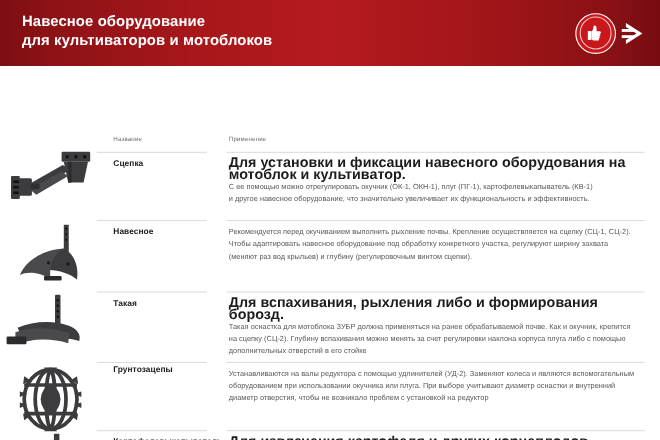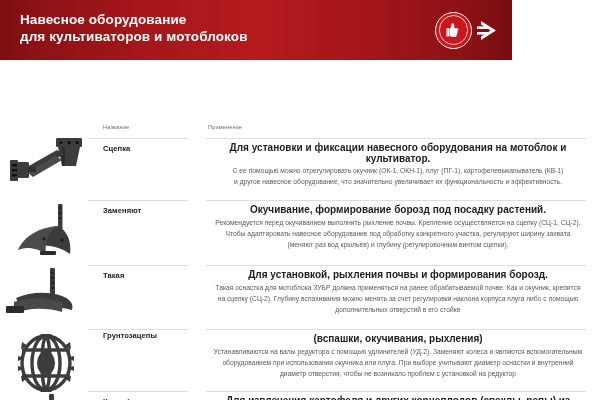--- a/index.html
+++ b/index.html
@@ -13,21 +13,21 @@
     overflow: hidden;
     background: #ffffff;
     font-family: "Liberation Sans", "DejaVu Sans", sans-serif;
     color: #231f20;
     -webkit-font-smoothing: antialiased;
   }
 
   
   .banner {
     position: relative;
-    width: 512px;
+    width: 600px;
     height: 60px;
     background: linear-gradient(90deg,
                 #7d0e12 0%,
                 #8d1216 8%,
                 #a8171b 30%,
                 #b41a1e 50%,
                 #a3161a 72%,
                 #8a1115 92%,
                 #760c10 100%);
     box-sizing: border-box;
@@ -84,21 +84,20 @@
     line-height: 1;
     font-family: "DejaVu Sans", "Liberation Sans", sans-serif;
   }
 
   
   .sheet {
     position: relative;
     width: 600px;
     height: 340px;
     background: #ffffff;
-    text-align: center;
   }
 
   .col-head {
     position: absolute;
     top: 64px;
     font-size: 5.6px;
     color: #6d6e71;
     letter-spacing: .15px;
   }
   .col-head.c1 { left: 103px; }
@@ -125,21 +124,21 @@
     color: #1c1c1c;
     letter-spacing: .05px;
     white-space: nowrap;
   }
   .desc {
     position: absolute;
     left: 208px;
     width: 380px;
   }
   .desc .lead {
-    font-size: 10px;
+    font-size: 13px;
     font-weight: bold;
     color: #1c1c1c;
     line-height: 10.5px;
     letter-spacing: .02px;
   }
   .desc .body {
     font-size: 6.7px;
     font-weight: normal;
     color: #58595b;
     line-height: 11px;
@@ -219,23 +218,22 @@
         <rect x="12" y="33" width="5" height="2.4" fill="#111"></rect>
         <rect x="12" y="38" width="5" height="2.4" fill="#111"></rect>
         <rect x="28" y="31" width="8" height="5" rx="1" fill="#2f2f31"></rect>
       </g>
     </svg>
   </div>
 
   <div class="row" style="top:140px">
     <div class="rule a" style="top:0"></div>
     <div class="rule b" style="top:0"></div>
-    <div class="name" style="top:6px">Заменяют</div>
-    <div class="desc" style="top:5px">
-      <div class="lead">Окучивание, формирование борозд под посадку растений.</div>
+    <div class="name" style="top:6px">Навесное</div>
+    <div class="desc" style="top:5px">
       <div class="body">
         <div>Рекомендуется перед окучиванием выполнить рыхление почвы. Крепление осуществляется на сцепку (СЦ-1, СЦ-2).</div>
         <div>Чтобы адаптировать навесное оборудование под обработку конкретного участка, регулируют ширину захвата</div>
         <div>(меняют раз вод крыльев) и глубину (регулировочным винтом сцепки).</div>
       </div>
     </div>
   </div>
   <div class="thumb" style="top:144px">
     <svg width="92" height="62" viewBox="0 0 92 62" aria-hidden="true">
       <g fill="#3c3c3e">
@@ -250,21 +248,21 @@
         <rect x="40" y="47" width="16" height="4" rx="1" fill="#2b2b2d"></rect>
       </g>
     </svg>
   </div>
 
   <div class="row" style="top:205px">
     <div class="rule a" style="top:0"></div>
     <div class="rule b" style="top:0"></div>
     <div class="name" style="top:6px">Такая</div>
     <div class="desc" style="top:5px">
-      <div class="lead">Для установкой, рыхления почвы и формирования борозд.</div>
+      <div class="lead">Для вспахивания, рыхления либо и формирования борозд.</div>
       <div class="body">
         <div>Такая оснастка для мотоблока ЗУБР должна применяться на ранее обрабатываемой почве. Как и окучник, крепится</div>
         <div>на сцепку (СЦ-2). Глубину вспахивания можно менять за счет регулировки наклона корпуса плуга либо с помощью</div>
         <div>дополнительных отверстий в его стойке</div>
       </div>
     </div>
   </div>
   <div class="thumb" style="top:206px">
     <svg width="92" height="60" viewBox="0 0 92 60" aria-hidden="true">
       <g fill="#3c3c3e">
@@ -278,21 +276,20 @@
         <rect x="6" y="40" width="18" height="7" rx="1" fill="#2b2b2d"></rect>
       </g>
     </svg>
   </div>
 
   <div class="row" style="top:269px">
     <div class="rule a" style="top:0"></div>
     <div class="rule b" style="top:0"></div>
     <div class="name" style="top:2px">Грунтозацепы</div>
     <div class="desc" style="top:5px">
-      <div class="lead">(вспашки, окучивания, рыхления)</div>
       <div class="body">
         <div>Устанавливаются на валы редуктора с помощью удлинителей (УД-2). Заменяют колеса и являются вспомогательным</div>
         <div>оборудованием при использовании окучника или плуга. При выборе учитывают диаметр оснастки и внутренний</div>
         <div>диаметр отверстия, чтобы не возникало проблем с установкой на редуктор</div>
       </div>
     </div>
   </div>
   <div class="thumb" style="top:272px">
     <svg width="92" height="62" viewBox="0 0 92 62" aria-hidden="true">
       <g fill="none" stroke="#3c3c3e" stroke-width="3.4">

